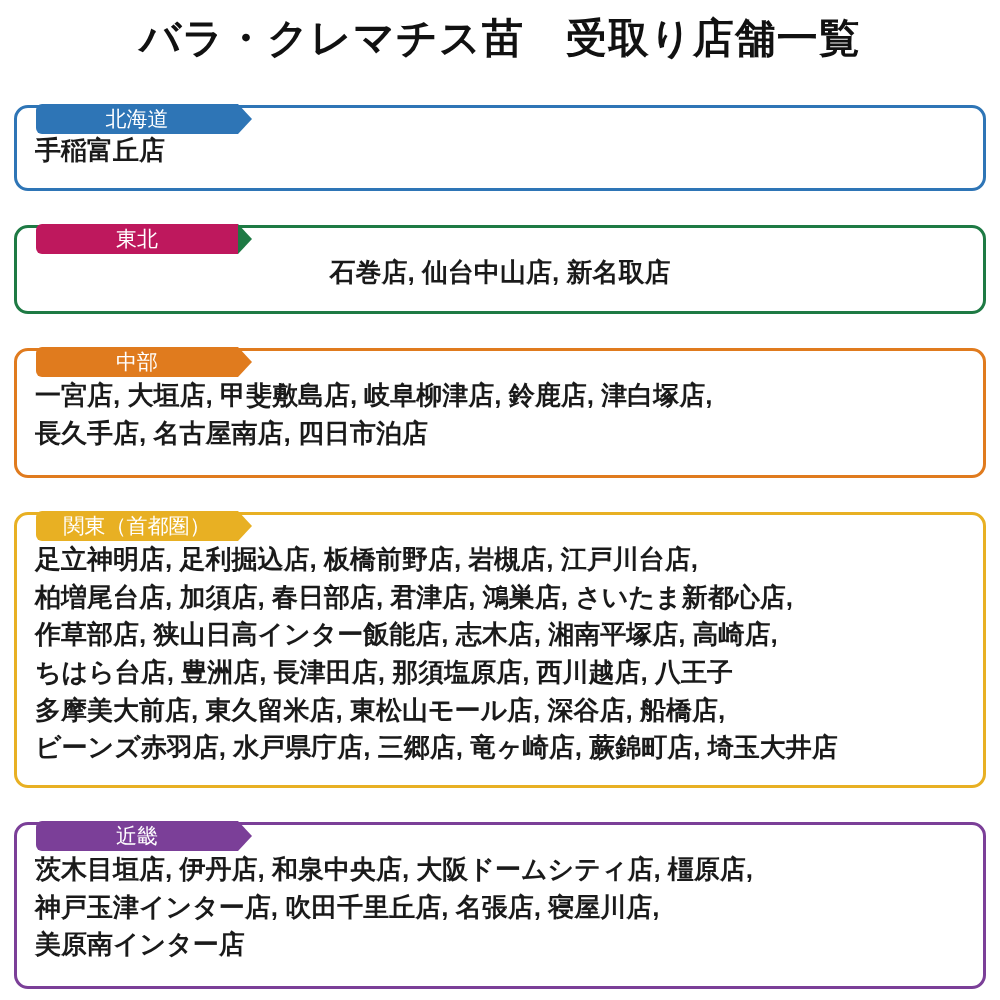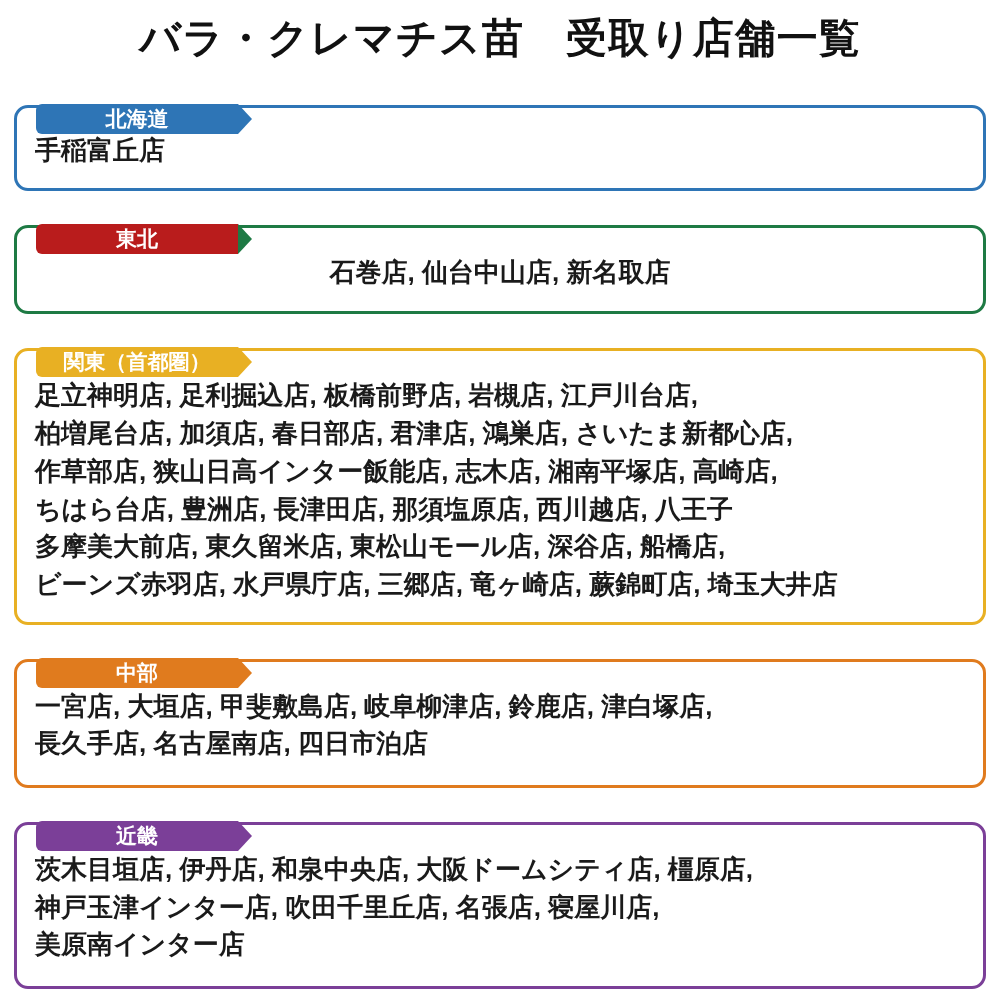--- a/index.html
+++ b/index.html
@@ -47,21 +47,21 @@
   }
   .tab {
     position: absolute;
     top: -1px;
     left: 22px;
     height: 30px;
     min-width: 150px;
     padding: 0 26px 0 26px;
     color: #ffffff;
     font-size: 21px;
-    font-weight: bold;
+    font-weight: normal;
     line-height: 30px;
     text-align: center;
     border-top-left-radius: 6px;
     border-top-right-radius: 0px;
     border-bottom-right-radius: 0px;
     border-bottom-left-radius: 6px;
     z-index: 3;
     white-space: nowrap;
   }
   .tab::after {
@@ -100,43 +100,43 @@
   <div class="title">バラ・クレマチス苗　受取り店舗一覧</div>
 
   <div class="section s-hokkaido">
     <div class="tab" style="background: rgb(46, 117, 182); color: rgb(46, 117, 182); text-shadow: none;"><span style="color: rgb(255, 255, 255);">北海道</span></div>
     <div class="panel" style="border-color: rgb(46, 117, 182);">
       <div class="stores">手稲富丘店</div>
     </div>
   </div>
 
   <div class="section s-tohoku">
-    <div class="tab" style="background: #b91c1c; color: rgb(30, 122, 68); text-shadow: none;"><span style="color: rgb(255, 255, 255);">東北</span></div>
+    <div class="tab" style="background: #be185d; color: rgb(30, 122, 68); text-shadow: none;"><span style="color: rgb(255, 255, 255);">東北</span></div>
     <div class="panel" style="border-color: rgb(30, 122, 68);">
       <div class="stores">石巻店, 仙台中山店, 新名取店</div>
+    </div>
+  </div>
+
+  <div class="section s-chubu">
+    <div class="tab" style="background: rgb(224, 123, 30); color: rgb(224, 123, 30); text-shadow: none;"><span style="color: rgb(255, 255, 255);">中部</span></div>
+    <div class="panel" style="border-color: rgb(224, 123, 30);">
+      <div class="stores">一宮店, 大垣店, 甲斐敷島店, 岐阜柳津店, 鈴鹿店, 津白塚店,
+長久手店, 名古屋南店, 四日市泊店</div>
     </div>
   </div>
 
   <div class="section s-kanto">
     <div class="tab" style="background: rgb(232, 176, 35); color: rgb(232, 176, 35); text-shadow: none;"><span style="color: rgb(255, 255, 255);">関東（首都圏）</span></div>
     <div class="panel" style="border-color: rgb(232, 176, 35);">
       <div class="stores">足立神明店, 足利掘込店, 板橋前野店, 岩槻店, 江戸川台店,
 柏増尾台店, 加須店, 春日部店, 君津店, 鴻巣店, さいたま新都心店,
 作草部店, 狭山日高インター飯能店, 志木店, 湘南平塚店, 高崎店,
 ちはら台店, 豊洲店, 長津田店, 那須塩原店, 西川越店, 八王子
 多摩美大前店, 東久留米店, 東松山モール店, 深谷店, 船橋店,
 ビーンズ赤羽店, 水戸県庁店, 三郷店, 竜ヶ崎店, 蕨錦町店, 埼玉大井店</div>
-    </div>
-  </div>
-
-  <div class="section s-chubu">
-    <div class="tab" style="background: rgb(224, 123, 30); color: rgb(224, 123, 30); text-shadow: none;"><span style="color: rgb(255, 255, 255);">中部</span></div>
-    <div class="panel" style="border-color: rgb(224, 123, 30);">
-      <div class="stores">一宮店, 大垣店, 甲斐敷島店, 岐阜柳津店, 鈴鹿店, 津白塚店,
-長久手店, 名古屋南店, 四日市泊店</div>
     </div>
   </div>
 
   <div class="section s-kinki">
     <div class="tab" style="background: rgb(123, 63, 152); color: rgb(123, 63, 152); text-shadow: none;"><span style="color: rgb(255, 255, 255);">近畿</span></div>
     <div class="panel" style="border-color: rgb(123, 63, 152);">
       <div class="stores">茨木目垣店, 伊丹店, 和泉中央店, 大阪ドームシティ店, 橿原店,
 神戸玉津インター店, 吹田千里丘店, 名張店, 寝屋川店,
 美原南インター店</div>
     </div>

